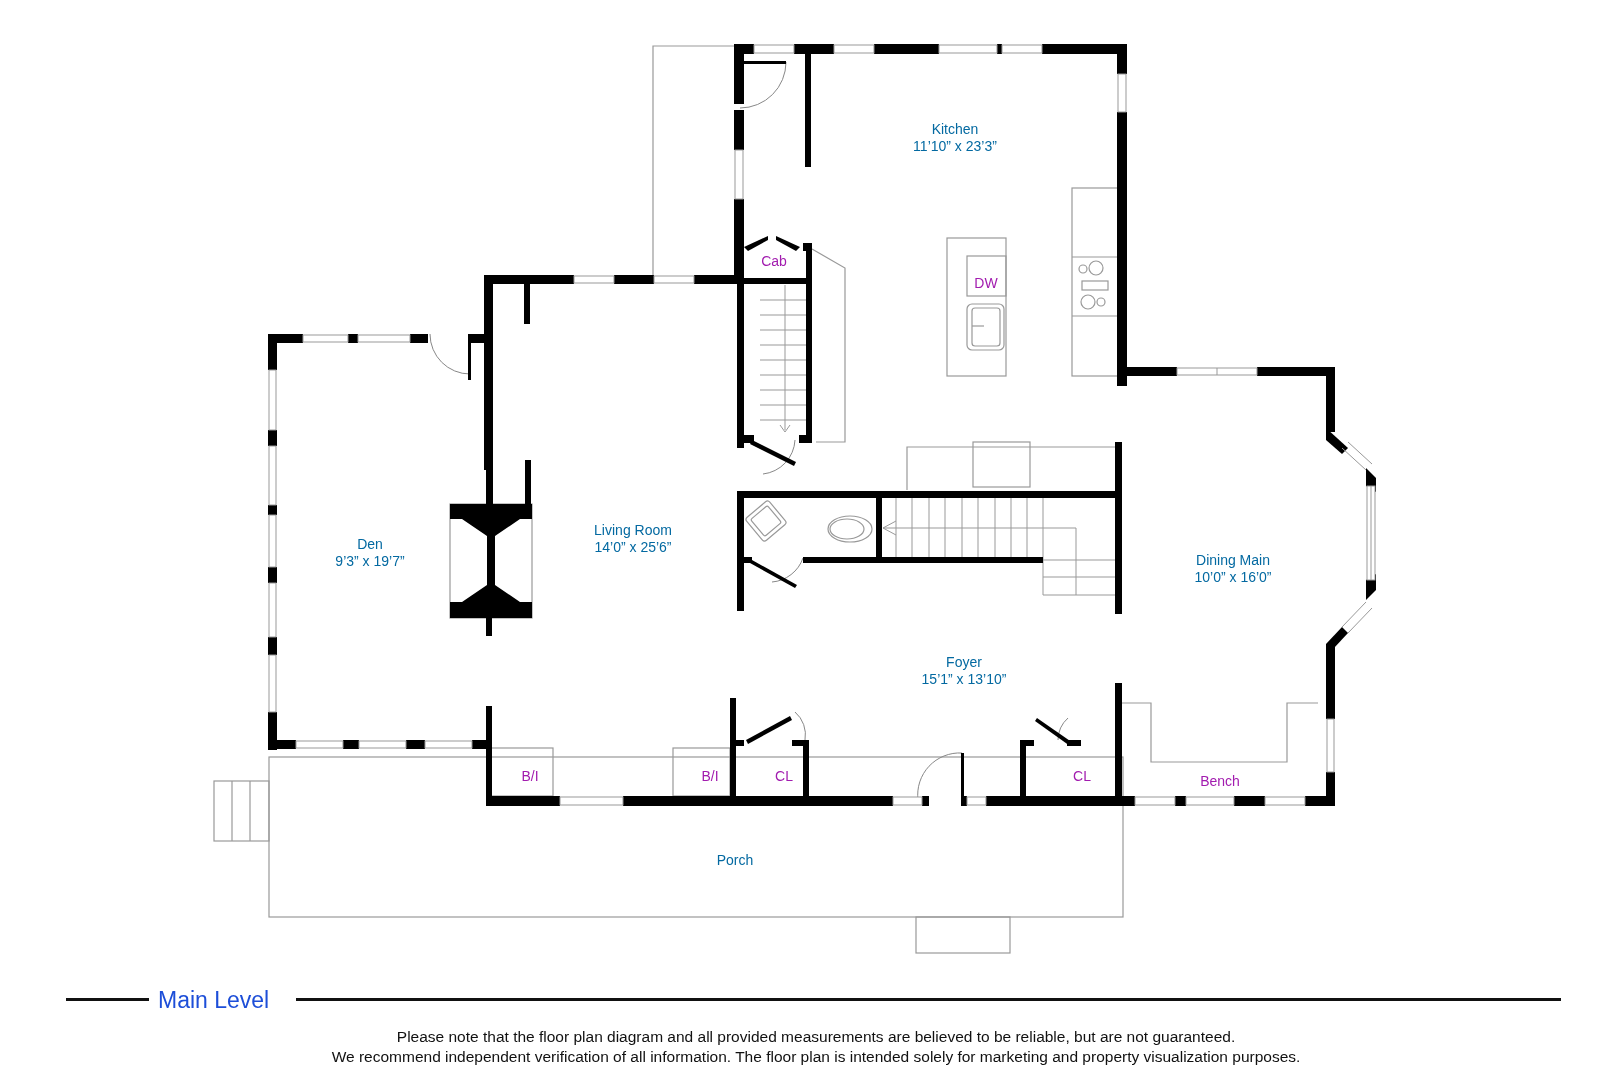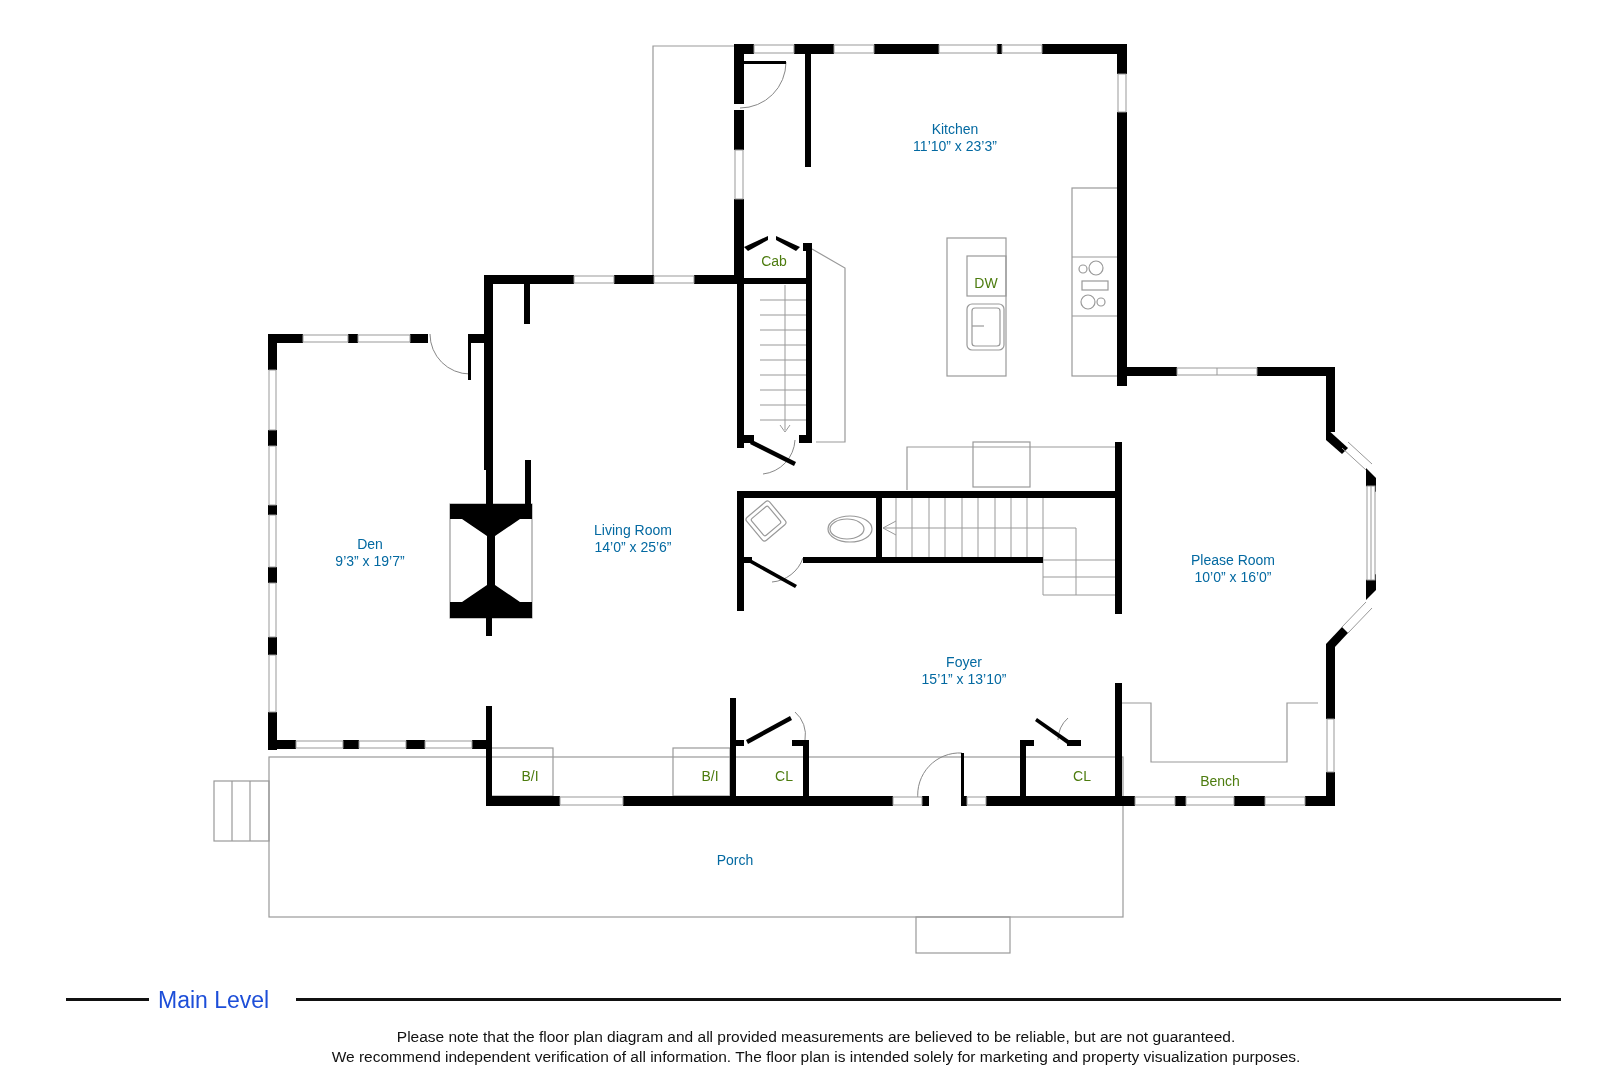--- a/index.html
+++ b/index.html
@@ -1,20 +1,20 @@
 <!DOCTYPE html>
 <html><head>
 <meta charset="utf-8">
 <style>
   html, body { margin:0; padding:0; background:#ffffff; }
   body { width:1620px; height:1080px; position:relative; overflow:hidden; font-family:"Liberation Sans", sans-serif; }
   #plan { position:absolute; left:0; top:0; width:1620px; height:1080px; }
   .lbl { position:absolute; font-size:14px; color:#0369a1; text-align:center; line-height:17px; white-space:nowrap; transform:translateX(-50%); }
   .lbl .dim { display:block; }
-  .fix { position:absolute; font-size:14px; color:#4d7c0f; transform:translate(-50%,-50%); white-space:nowrap; }
+  .fix { position:absolute; font-size:14px; color:#a21caf; transform:translate(-50%,-50%); white-space:nowrap; }
   .level-title { position:absolute; left:158px; top:987px; font-size:23px; color:#1d4ed8; line-height:26px; }
   .rule-left { position:absolute; left:66px; top:998px; width:83px; height:3px; background:#111; }
   .rule-right { position:absolute; left:296px; top:998px; width:1265px; height:3px; background:#111; }
   .disclaimer { position:absolute; left:10px; width:1612px; text-align:center; font-size:15.5px; color:#111; line-height:20px; }
 </style>
 </head>
 <body>
 
 <svg id="plan" viewBox="0 0 1620 1080" xmlns="http://www.w3.org/2000/svg">
   <g fill="none" stroke="#999" stroke-width="1.2">
@@ -248,21 +248,21 @@
 </div>
 <div class="lbl" style="left:370px; top:536px;">
   <span>Den</span>
   <span class="dim">9’3” x 19’7”</span>
 </div>
 <div class="lbl" style="left:633px; top:522px;">
   <span>Living Room</span>
   <span class="dim">14’0” x 25’6”</span>
 </div>
 <div class="lbl" style="left:1233px; top:552px;">
-  <span>Please Room</span>
+  <span>Dining Main</span>
   <span class="dim">10’0” x 16’0”</span>
 </div>
 <div class="lbl" style="left:928px; top:654px;margin-left:36px;">
   <span>Foyer</span>
   <span class="dim">15’1” x 13’10”</span>
 </div>
 <div class="lbl" style="left:735px; top:852px;">
   <span>Porch</span>
 </div>
 

